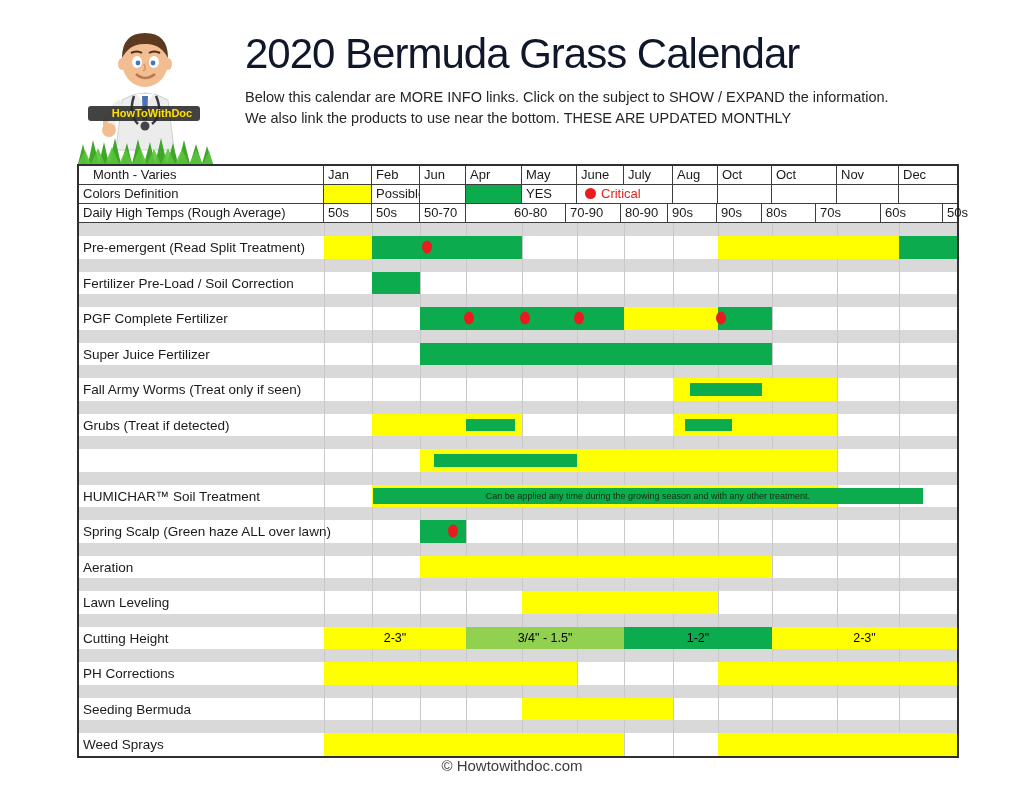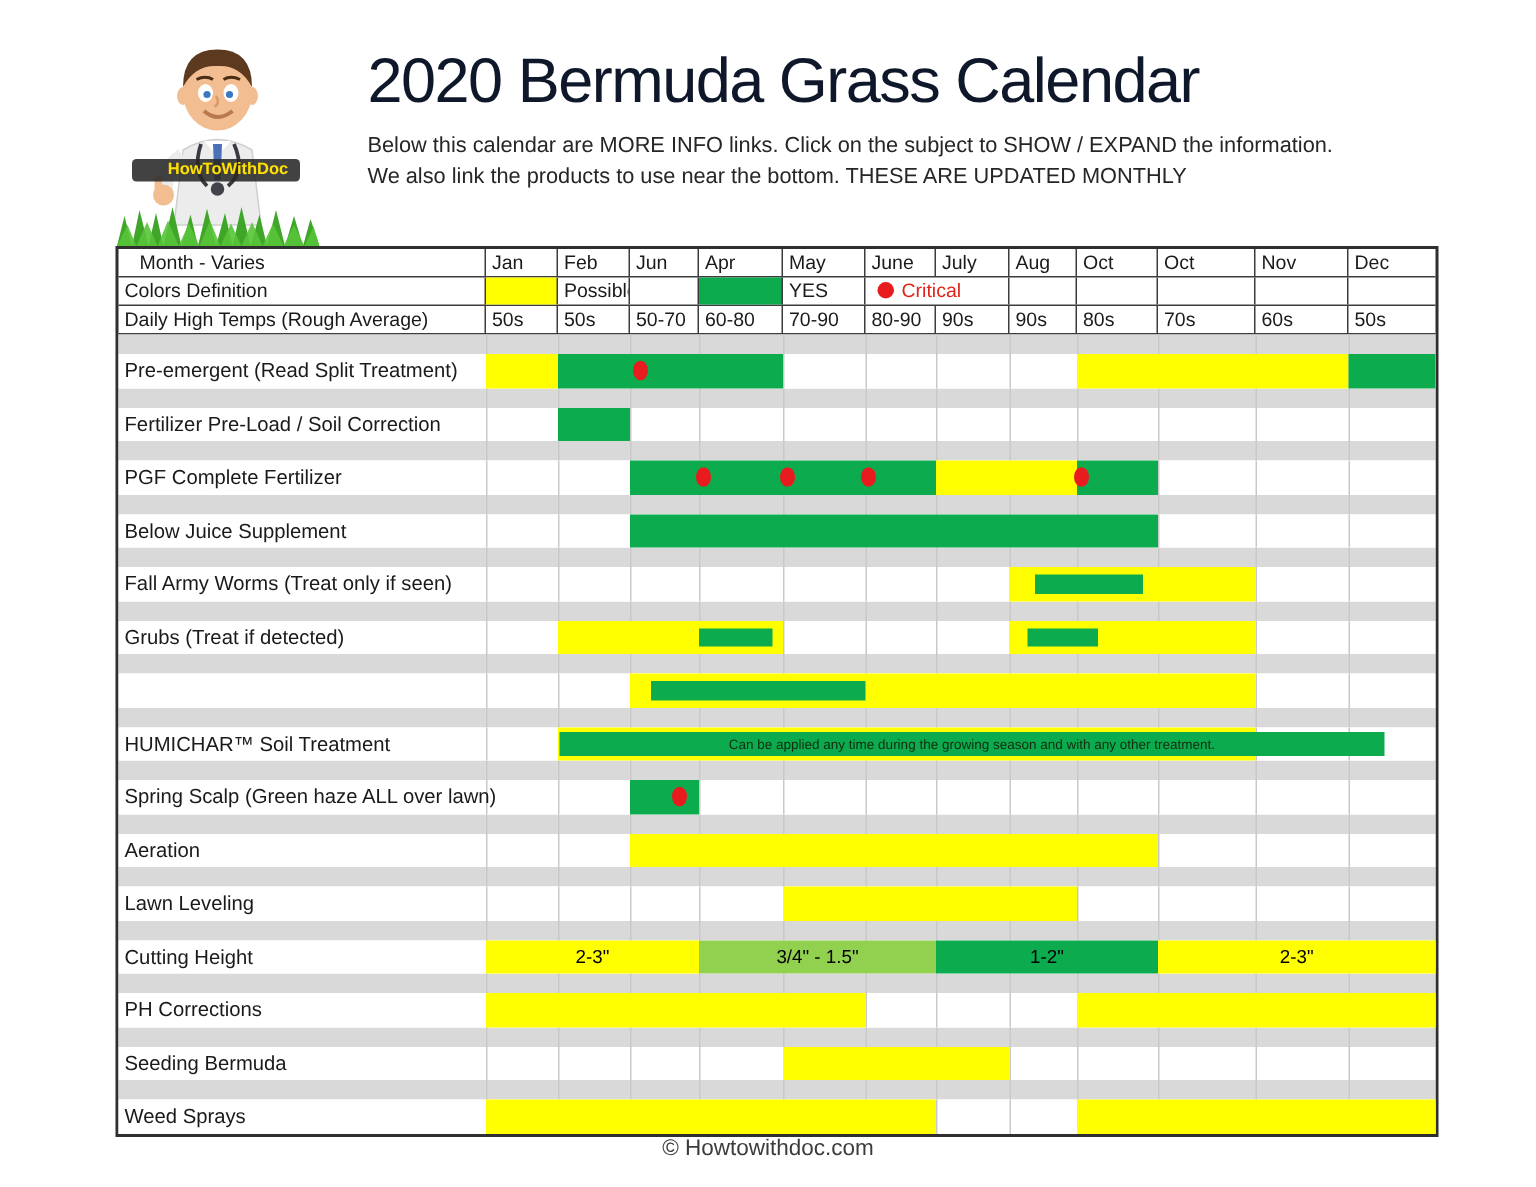--- a/index.html
+++ b/index.html
@@ -121,21 +121,21 @@
         <div class="hcell" style="width: 54px;"></div>
         <div class="hcell" style="width: 65px;"></div>
         <div class="hcell" style="width: 62px;"></div>
         <div class="hcell" style="width: 58px;"></div>
       </div>
       <div class="hrow">
         <div class="hcell" style="width: 245px;">Daily High Temps (Rough Average)</div>
         <div class="hcell" style="width: 48px;">50s</div>
         <div class="hcell" style="width: 48px;">50s</div>
         <div class="hcell" style="width: 46px;">50-70</div>
-        <div class="hcell" style="width: 56px;">60-80</div>
+        <div class="hcell" style="width: 56px; margin-left: 44px;">60-80</div>
         <div class="hcell" style="width: 55px;">70-90</div>
         <div class="hcell" style="width: 47px;">80-90</div>
         <div class="hcell" style="width: 49px;">90s</div>
         <div class="hcell" style="width: 45px;">90s</div>
         <div class="hcell" style="width: 54px;">80s</div>
         <div class="hcell" style="width: 65px;">70s</div>
         <div class="hcell" style="width: 62px;">60s</div>
         <div class="hcell" style="width: 58px;">50s</div>
       </div>
     </div>
@@ -160,21 +160,21 @@
         <div class="bar" style="left: 341px; width: 204px; background: rgb(12, 171, 78);"></div>
         <div class="dot" style="left: 389.8px; background: rgb(232, 27, 31);"></div>
         <div class="dot" style="left: 445.75px; background: rgb(232, 27, 31);"></div>
         <div class="dot" style="left: 500.35px; background: rgb(232, 27, 31);"></div>
         <div class="bar" style="left: 545px; width: 94px; background: rgb(255, 255, 0);"></div>
         <div class="bar" style="left: 639px; width: 54px; background: rgb(12, 171, 78);"></div>
         <div class="dot" style="left: 642.24px; background: rgb(232, 27, 31);"></div>
       </div>
       <div class="spacer" style="background: linear-gradient(rgb(201, 201, 201), rgb(201, 201, 201)) 245px 0px / 1px 100% no-repeat, linear-gradient(rgb(201, 201, 201), rgb(201, 201, 201)) 293px 0px / 1px 100% no-repeat, linear-gradient(rgb(201, 201, 201), rgb(201, 201, 201)) 341px 0px / 1px 100% no-repeat, linear-gradient(rgb(201, 201, 201), rgb(201, 201, 201)) 387px 0px / 1px 100% no-repeat, linear-gradient(rgb(201, 201, 201), rgb(201, 201, 201)) 443px 0px / 1px 100% no-repeat, linear-gradient(rgb(201, 201, 201), rgb(201, 201, 201)) 498px 0px / 1px 100% no-repeat, linear-gradient(rgb(201, 201, 201), rgb(201, 201, 201)) 545px 0px / 1px 100% no-repeat, linear-gradient(rgb(201, 201, 201), rgb(201, 201, 201)) 594px 0px / 1px 100% no-repeat, linear-gradient(rgb(201, 201, 201), rgb(201, 201, 201)) 639px 0px / 1px 100% no-repeat, linear-gradient(rgb(201, 201, 201), rgb(201, 201, 201)) 693px 0px / 1px 100% no-repeat, linear-gradient(rgb(201, 201, 201), rgb(201, 201, 201)) 758px 0px / 1px 100% no-repeat, linear-gradient(rgb(201, 201, 201), rgb(201, 201, 201)) 820px 0px / 1px 100% no-repeat rgb(217, 217, 217);"></div>
       <div class="trow" style="background: linear-gradient(rgb(201, 201, 201), rgb(201, 201, 201)) 245px 0px / 1px 100% no-repeat, linear-gradient(rgb(201, 201, 201), rgb(201, 201, 201)) 293px 0px / 1px 100% no-repeat, linear-gradient(rgb(201, 201, 201), rgb(201, 201, 201)) 341px 0px / 1px 100% no-repeat, linear-gradient(rgb(201, 201, 201), rgb(201, 201, 201)) 387px 0px / 1px 100% no-repeat, linear-gradient(rgb(201, 201, 201), rgb(201, 201, 201)) 443px 0px / 1px 100% no-repeat, linear-gradient(rgb(201, 201, 201), rgb(201, 201, 201)) 498px 0px / 1px 100% no-repeat, linear-gradient(rgb(201, 201, 201), rgb(201, 201, 201)) 545px 0px / 1px 100% no-repeat, linear-gradient(rgb(201, 201, 201), rgb(201, 201, 201)) 594px 0px / 1px 100% no-repeat, linear-gradient(rgb(201, 201, 201), rgb(201, 201, 201)) 639px 0px / 1px 100% no-repeat, linear-gradient(rgb(201, 201, 201), rgb(201, 201, 201)) 693px 0px / 1px 100% no-repeat, linear-gradient(rgb(201, 201, 201), rgb(201, 201, 201)) 758px 0px / 1px 100% no-repeat, linear-gradient(rgb(201, 201, 201), rgb(201, 201, 201)) 820px 0px / 1px 100% no-repeat rgb(255, 255, 255);">
-        <span class="row-label">Below Juice Supplement</span>
+        <span class="row-label">Super Juice Fertilizer</span>
         <div class="bar" style="left: 341px; width: 352px; background: rgb(12, 171, 78);"></div>
       </div>
       <div class="spacer" style="background: linear-gradient(rgb(201, 201, 201), rgb(201, 201, 201)) 245px 0px / 1px 100% no-repeat, linear-gradient(rgb(201, 201, 201), rgb(201, 201, 201)) 293px 0px / 1px 100% no-repeat, linear-gradient(rgb(201, 201, 201), rgb(201, 201, 201)) 341px 0px / 1px 100% no-repeat, linear-gradient(rgb(201, 201, 201), rgb(201, 201, 201)) 387px 0px / 1px 100% no-repeat, linear-gradient(rgb(201, 201, 201), rgb(201, 201, 201)) 443px 0px / 1px 100% no-repeat, linear-gradient(rgb(201, 201, 201), rgb(201, 201, 201)) 498px 0px / 1px 100% no-repeat, linear-gradient(rgb(201, 201, 201), rgb(201, 201, 201)) 545px 0px / 1px 100% no-repeat, linear-gradient(rgb(201, 201, 201), rgb(201, 201, 201)) 594px 0px / 1px 100% no-repeat, linear-gradient(rgb(201, 201, 201), rgb(201, 201, 201)) 639px 0px / 1px 100% no-repeat, linear-gradient(rgb(201, 201, 201), rgb(201, 201, 201)) 693px 0px / 1px 100% no-repeat, linear-gradient(rgb(201, 201, 201), rgb(201, 201, 201)) 758px 0px / 1px 100% no-repeat, linear-gradient(rgb(201, 201, 201), rgb(201, 201, 201)) 820px 0px / 1px 100% no-repeat rgb(217, 217, 217);"></div>
       <div class="trow" style="background: linear-gradient(rgb(201, 201, 201), rgb(201, 201, 201)) 245px 0px / 1px 100% no-repeat, linear-gradient(rgb(201, 201, 201), rgb(201, 201, 201)) 293px 0px / 1px 100% no-repeat, linear-gradient(rgb(201, 201, 201), rgb(201, 201, 201)) 341px 0px / 1px 100% no-repeat, linear-gradient(rgb(201, 201, 201), rgb(201, 201, 201)) 387px 0px / 1px 100% no-repeat, linear-gradient(rgb(201, 201, 201), rgb(201, 201, 201)) 443px 0px / 1px 100% no-repeat, linear-gradient(rgb(201, 201, 201), rgb(201, 201, 201)) 498px 0px / 1px 100% no-repeat, linear-gradient(rgb(201, 201, 201), rgb(201, 201, 201)) 545px 0px / 1px 100% no-repeat, linear-gradient(rgb(201, 201, 201), rgb(201, 201, 201)) 594px 0px / 1px 100% no-repeat, linear-gradient(rgb(201, 201, 201), rgb(201, 201, 201)) 639px 0px / 1px 100% no-repeat, linear-gradient(rgb(201, 201, 201), rgb(201, 201, 201)) 693px 0px / 1px 100% no-repeat, linear-gradient(rgb(201, 201, 201), rgb(201, 201, 201)) 758px 0px / 1px 100% no-repeat, linear-gradient(rgb(201, 201, 201), rgb(201, 201, 201)) 820px 0px / 1px 100% no-repeat rgb(255, 255, 255);">
         <span class="row-label">Fall Army Worms (Treat only if seen)</span>
         <div class="bar" style="left: 594px; width: 164px; background: rgb(255, 255, 0);"></div>
         <div class="bar thin" style="left: 611.1px; width: 72.18px; background: rgb(12, 171, 78);"></div>
       </div>
       <div class="spacer" style="background: linear-gradient(rgb(201, 201, 201), rgb(201, 201, 201)) 245px 0px / 1px 100% no-repeat, linear-gradient(rgb(201, 201, 201), rgb(201, 201, 201)) 293px 0px / 1px 100% no-repeat, linear-gradient(rgb(201, 201, 201), rgb(201, 201, 201)) 341px 0px / 1px 100% no-repeat, linear-gradient(rgb(201, 201, 201), rgb(201, 201, 201)) 387px 0px / 1px 100% no-repeat, linear-gradient(rgb(201, 201, 201), rgb(201, 201, 201)) 443px 0px / 1px 100% no-repeat, linear-gradient(rgb(201, 201, 201), rgb(201, 201, 201)) 498px 0px / 1px 100% no-repeat, linear-gradient(rgb(201, 201, 201), rgb(201, 201, 201)) 545px 0px / 1px 100% no-repeat, linear-gradient(rgb(201, 201, 201), rgb(201, 201, 201)) 594px 0px / 1px 100% no-repeat, linear-gradient(rgb(201, 201, 201), rgb(201, 201, 201)) 639px 0px / 1px 100% no-repeat, linear-gradient(rgb(201, 201, 201), rgb(201, 201, 201)) 693px 0px / 1px 100% no-repeat, linear-gradient(rgb(201, 201, 201), rgb(201, 201, 201)) 758px 0px / 1px 100% no-repeat, linear-gradient(rgb(201, 201, 201), rgb(201, 201, 201)) 820px 0px / 1px 100% no-repeat rgb(217, 217, 217);"></div>
       <div class="trow" style="background: linear-gradient(rgb(201, 201, 201), rgb(201, 201, 201)) 245px 0px / 1px 100% no-repeat, linear-gradient(rgb(201, 201, 201), rgb(201, 201, 201)) 293px 0px / 1px 100% no-repeat, linear-gradient(rgb(201, 201, 201), rgb(201, 201, 201)) 341px 0px / 1px 100% no-repeat, linear-gradient(rgb(201, 201, 201), rgb(201, 201, 201)) 387px 0px / 1px 100% no-repeat, linear-gradient(rgb(201, 201, 201), rgb(201, 201, 201)) 443px 0px / 1px 100% no-repeat, linear-gradient(rgb(201, 201, 201), rgb(201, 201, 201)) 498px 0px / 1px 100% no-repeat, linear-gradient(rgb(201, 201, 201), rgb(201, 201, 201)) 545px 0px / 1px 100% no-repeat, linear-gradient(rgb(201, 201, 201), rgb(201, 201, 201)) 594px 0px / 1px 100% no-repeat, linear-gradient(rgb(201, 201, 201), rgb(201, 201, 201)) 639px 0px / 1px 100% no-repeat, linear-gradient(rgb(201, 201, 201), rgb(201, 201, 201)) 693px 0px / 1px 100% no-repeat, linear-gradient(rgb(201, 201, 201), rgb(201, 201, 201)) 758px 0px / 1px 100% no-repeat, linear-gradient(rgb(201, 201, 201), rgb(201, 201, 201)) 820px 0px / 1px 100% no-repeat rgb(255, 255, 255);">

